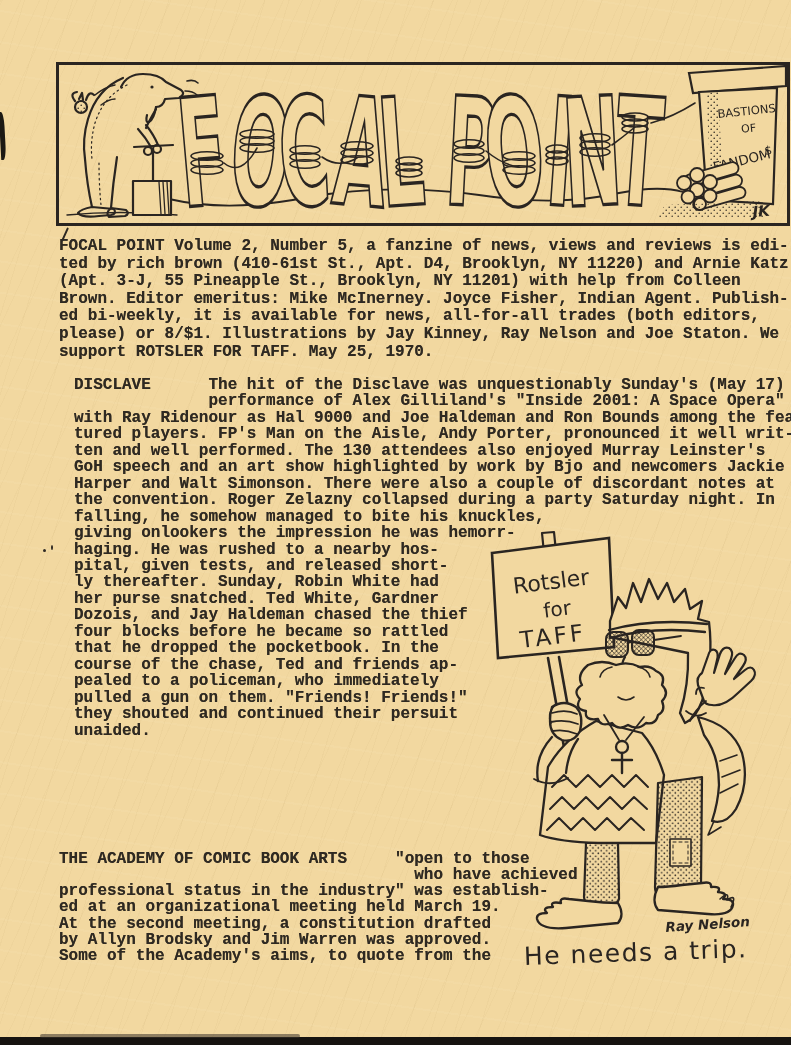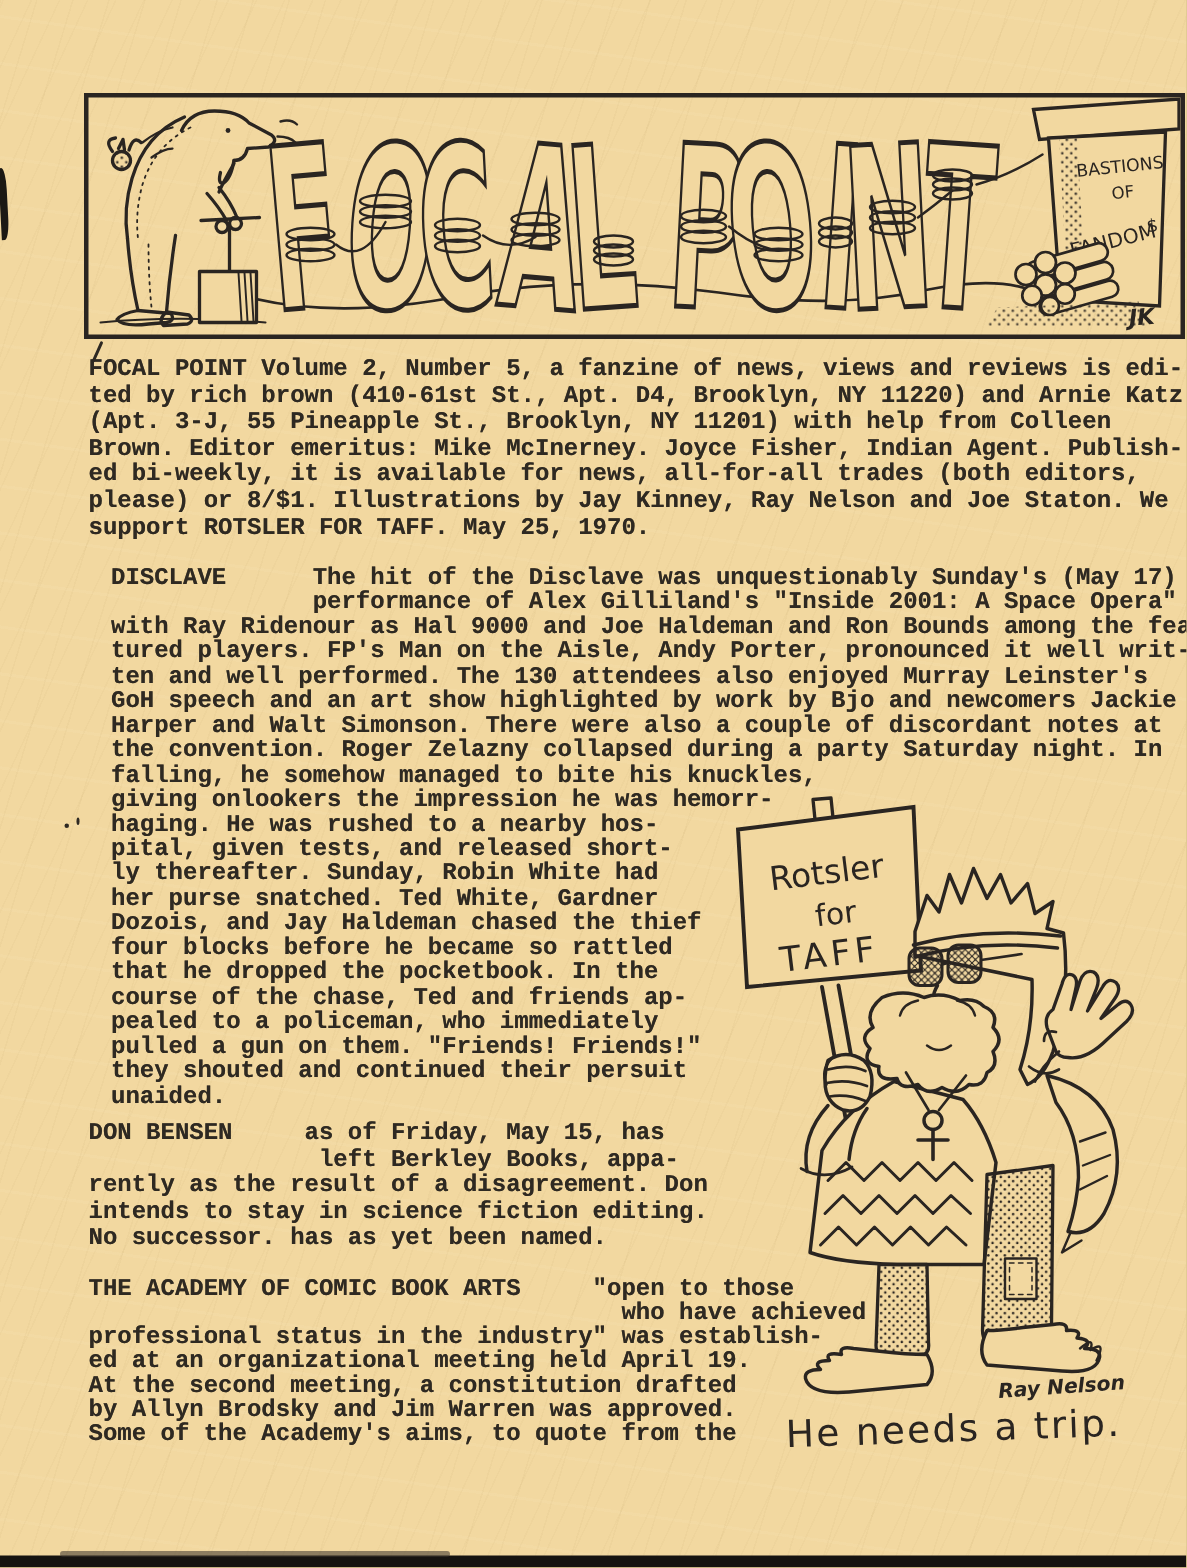--- a/index.html
+++ b/index.html
@@ -210,29 +210,24 @@
 ly thereafter. Sunday, Robin White had
 her purse snatched. Ted White, Gardner
 Dozois, and Jay Haldeman chased the thief
 four blocks before he became so rattled
 that he dropped the pocketbook. In the
 course of the chase, Ted and friends ap-
 pealed to a policeman, who immediately
 pulled a gun on them. "Friends! Friends!"
 they shouted and continued their persuit
 unaided.</pre>
-  <pre class="tw p3">DON BENSEN     as of Friday, May 15, has
-                left Berkley Books, appa-
-rently as the result of a disagreement. Don
-intends to stay in science fiction editing.
-No successor. has as yet been named.</pre>
   <pre class="tw p4">THE ACADEMY OF COMIC BOOK ARTS     "open to those
                                      who have achieved
 professional status in the industry" was establish-
-ed at an organizational meeting held April 19.
+ed at an organizational meeting held March 19.
 At the second meeting, a constitution drafted
 by Allyn Brodsky and Jim Warren was approved.
 Some of the Academy's aims, to quote from the</pre>
 
   <svg class="cartoon" width="322" height="460" viewBox="0 0 322 460">
     <defs>
       <pattern id="dotsH" width="5.5" height="5.5" patternUnits="userSpaceOnUse">
         <circle cx="1.2" cy="1.2" r="0.85" fill="#2a2521"></circle>
         <circle cx="3.9" cy="3.9" r="0.85" fill="#2a2521"></circle>
       </pattern>

